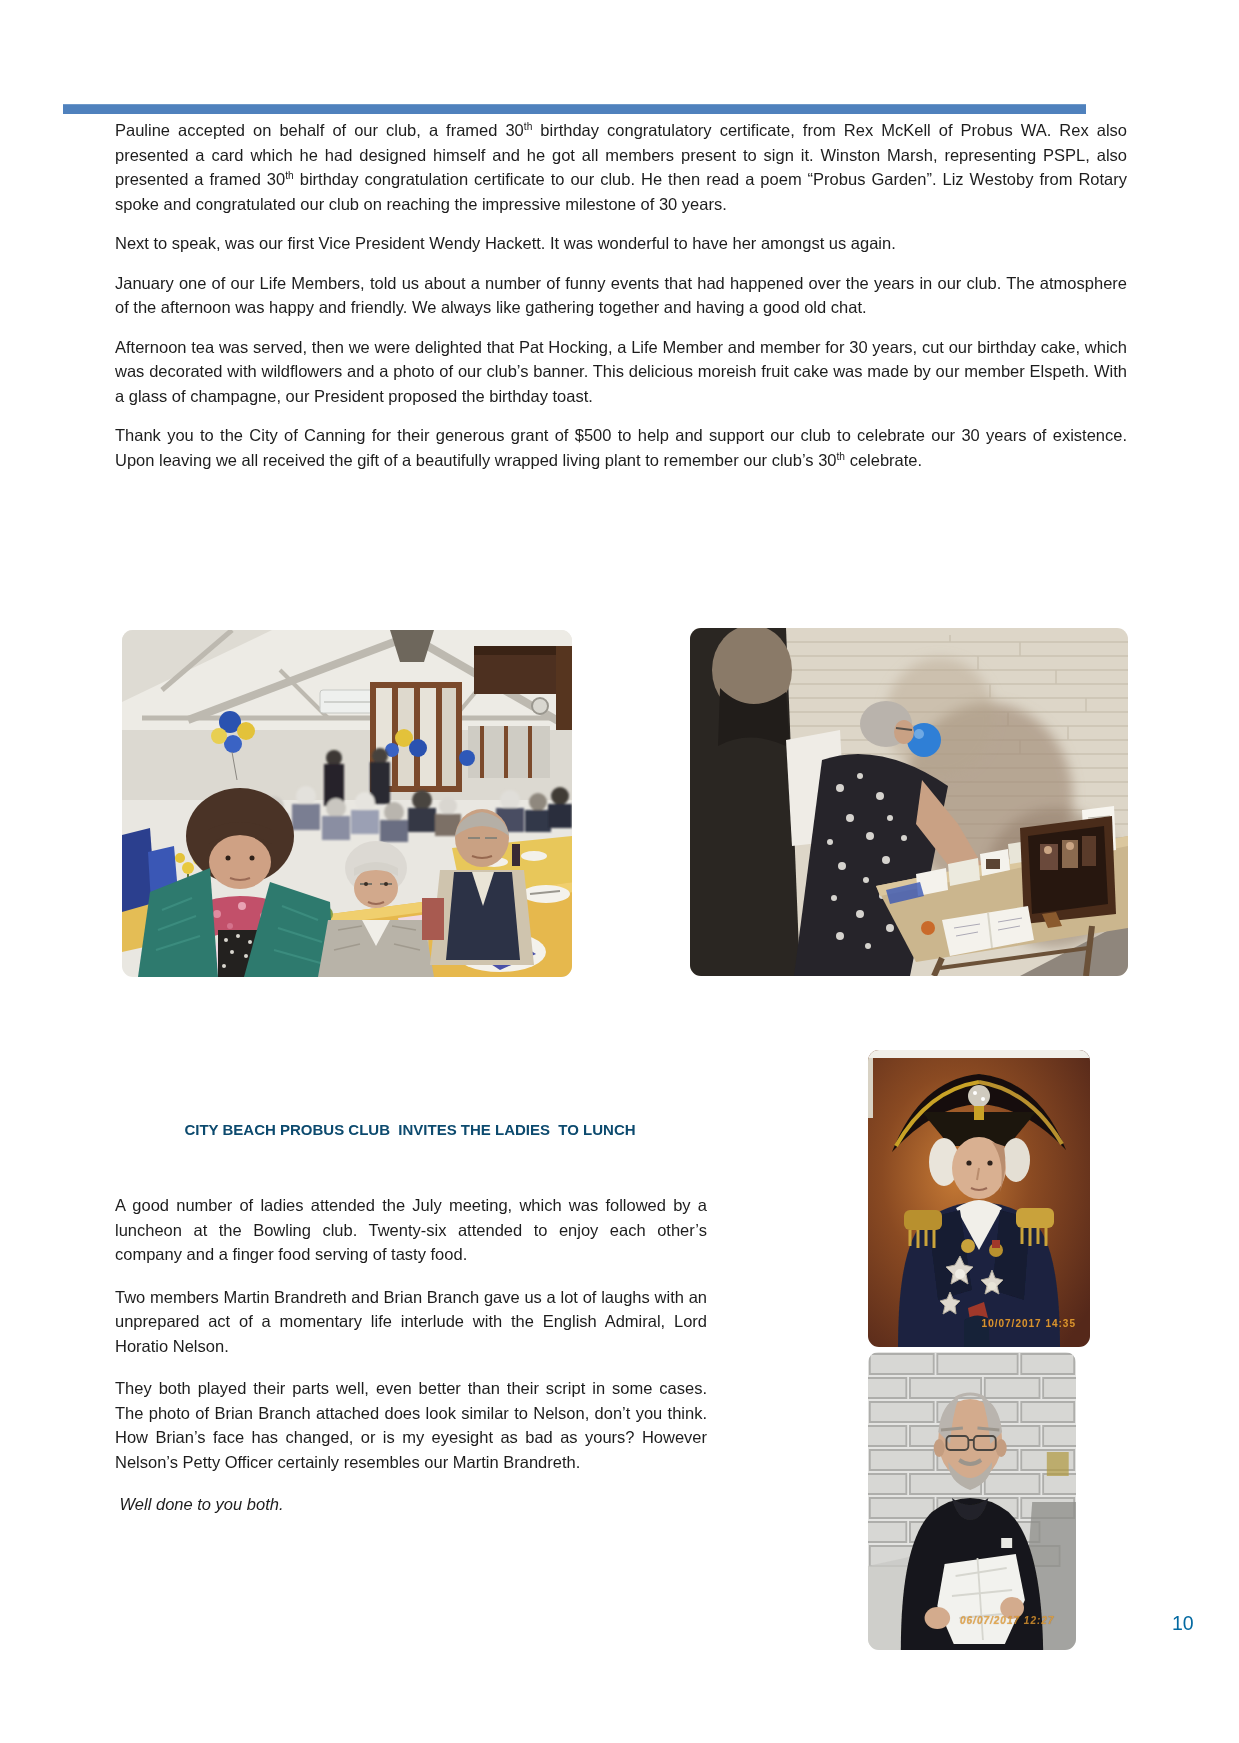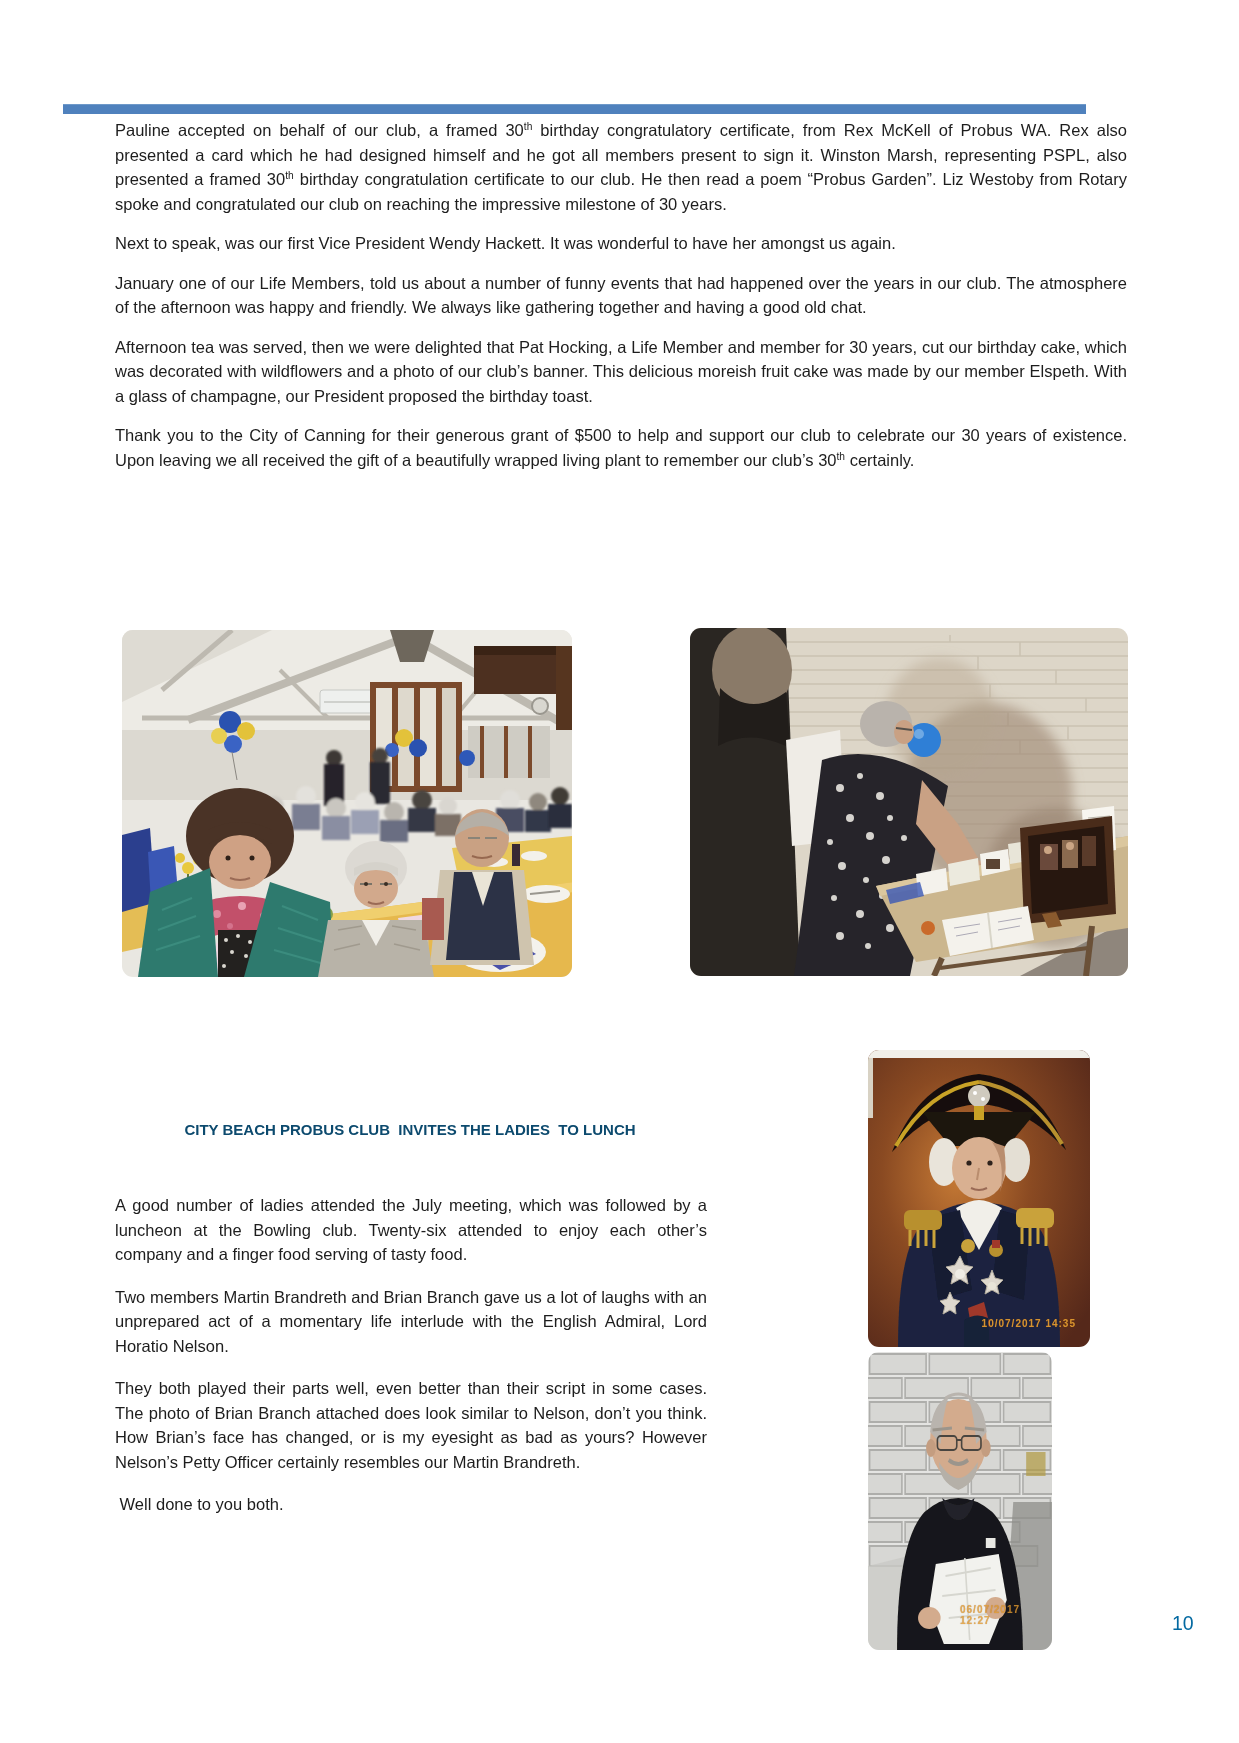--- a/index.html
+++ b/index.html
@@ -9,38 +9,38 @@
   .divider{left:63px;top:104px;width:1023px;height:9px;background:#4f81bd;border-top:1px solid #6e99c9;}
   .article1{left:115px;top:110px;width:1012px;font-size:16.5px;line-height:24.5px;text-align:justify;}
   .article1 p{margin:8px 0 15px 0;}
   sup{font-size:0.62em;vertical-align:super;line-height:0;}
   .photo{position:absolute;overflow:hidden;border-radius:11px;}
   .photo svg{display:block;width:100%;height:100%;}
   .heading{left:115px;top:1121px;width:590px;text-align:center;font-weight:bold;
            font-size:15px;color:#0c4a6e;white-space:pre-wrap;}
   .article2{left:115px;top:1193px;width:592px;font-size:16.5px;line-height:24.5px;text-align:justify;}
   .article2 p{margin:0 0 18px 0;}
-  .article2 p.last{margin-top:16px;white-space:pre-wrap;}
+  .article2 p.last{margin-top:16px;white-space:pre-wrap;font-style:italic;}
   .ts{position:absolute;font-size:10px;font-weight:bold;color:#e09a30;
       text-shadow:0 0 1px rgba(120,60,0,.6);letter-spacing:1px;opacity:.95;}
   .ts-nelson{right:14px;bottom:18px;}
   .ts-reader{left:92px;bottom:24px;opacity:.8;}
   .page-number{left:1172px;top:1612px;font-size:19.5px;color:#0369a1;}
 </style>
 </head>
 <body>
 
 <div class="abs divider"></div>
 
 <div class="abs article1">
   <p><span>Pauline accepted on behalf of our club, a framed 30</span><sup>th</sup><span> birthday congratulatory certificate, from Rex McKell of Probus WA.  Rex also presented a card which he had designed himself and he got all members present to sign it.  Winston Marsh, representing PSPL, also presented a framed 30</span><sup>th</sup><span> birthday congratulation certificate to our club.  He then read a poem “Probus Garden”.   Liz Westoby from Rotary spoke and congratulated our club on reaching the impressive milestone of 30 years.</span></p>
   <p>Next to speak, was our first Vice President Wendy Hackett.  It was wonderful to have her amongst us again.</p>
   <p>January one of our Life Members, told us about a number of funny events that had happened over the years in our club. The atmosphere of the afternoon was happy and friendly.    We always like gathering together and having a good old chat.</p>
   <p>Afternoon tea was served, then we were delighted that Pat Hocking, a Life Member and member for 30 years, cut our birthday cake, which was decorated with wildflowers and a photo of our club’s banner.  This delicious moreish fruit cake was made by our member Elspeth.   With a glass of champagne, our President proposed the birthday toast.</p>
-  <p><span>Thank you to the City of Canning for their generous grant of $500 to help and support our club to celebrate our 30 years of existence. Upon leaving we all received the gift of a beautifully wrapped living plant to remember our club’s 30</span><sup>th</sup><span> certainly.</span></p>
+  <p><span>Thank you to the City of Canning for their generous grant of $500 to help and support our club to celebrate our 30 years of existence. Upon leaving we all received the gift of a beautifully wrapped living plant to remember our club’s 30</span><sup>th</sup><span> celebrate.</span></p>
 </div>
 
 <div class="photo" style="left:122px;top:630px;width:450px;height:347px;">
 <svg viewBox="0 0 450 347" preserveAspectRatio="none">
   <defs>
         <filter id="pf1">
           <feGaussianBlur stdDeviation="0.8"></feGaussianBlur>
         </filter>
       </defs>
   <rect width="450" height="347" fill="#e9e7e1"></rect>
@@ -422,21 +422,21 @@
     </g>
     <circle cx="92" cy="224" r="5" fill="#f0ede4"></circle>
         <circle cx="124" cy="236" r="4" fill="#e8e4d8"></circle>
     <polygon points="100,258 116,252 122,276 104,282" fill="#a0392a"></polygon>
     <path d="M96,270 Q108,262 120,268 L122,297 L96,297 Z" fill="#182038"></path>
   </g>
 </svg>
 <div class="ts ts-nelson">10/07/2017 14:35</div>
 </div>
 
-<div class="photo" style="left:868px;top:1352px;width:184px;height:298px;">
+<div class="photo" style="left:868px;top:1352px;width:208px;height:298px;font-style:italic;">
 <svg viewBox="0 0 228 298" preserveAspectRatio="none">
   <defs>
         <filter id="pf5">
           <feGaussianBlur stdDeviation="0.6"></feGaussianBlur>
         </filter>
       </defs>
   <rect width="228" height="298" fill="#e4e4e2"></rect>
 
   <g stroke="#aeaeab" stroke-width="2" fill="#d7d7d4">
     <rect x="2" y="2" width="70" height="20"></rect>

